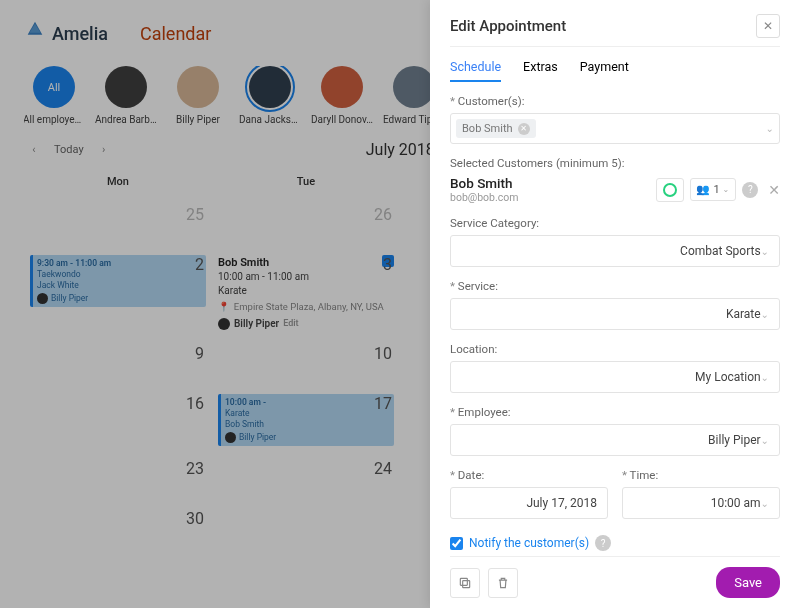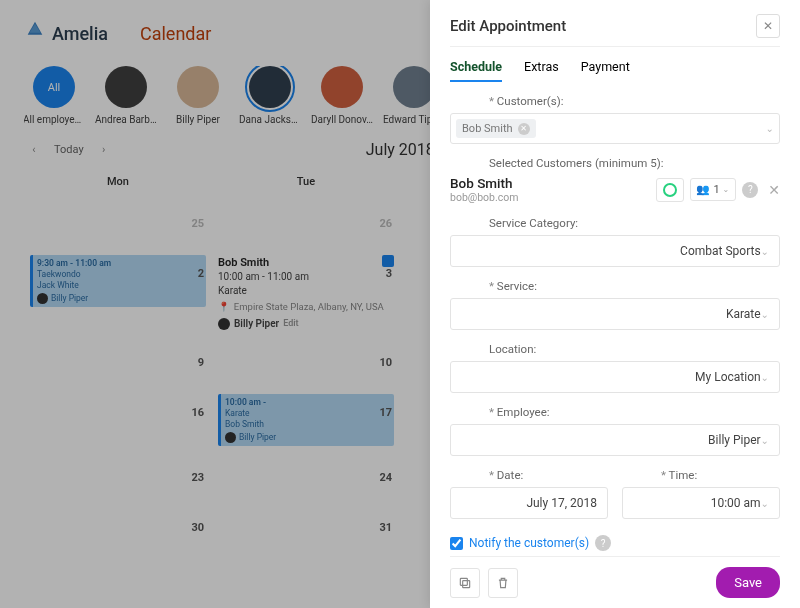--- a/index.html
+++ b/index.html
@@ -19,21 +19,21 @@
     .avatar.selected::after { content: ""; position: absolute; inset: -4px; border: 2px solid #1a84ee; border-radius: 50%; }
     .avatar-label { font-size: 10px; color: #444; text-align: center; white-space: nowrap; overflow: hidden; text-overflow: ellipsis; max-width: 62px; }
     .cal-header { display: flex; align-items: center; margin: 14px 0 8px; }
     .nav-btns { display: flex; align-items: center; gap: 10px; font-size: 11px; color: #666; }
     .nav-arrow { width: 20px; height: 20px; display: flex; align-items: center; justify-content: center; cursor: pointer; color: #888; }
     .month-label { font-size: 16px; color: #333; margin: 0 auto; display: flex; align-items: center; gap: 4px; }
     .weekday-row { display: flex; }
     .weekday { flex: 1; text-align: center; font-size: 11px; font-weight: 500; color: #333; padding: 8px 0; }
     .grid { display: grid; grid-template-columns: repeat(4, 1fr); grid-auto-rows: minmax(50px, auto); }
     .cell { border-top: 1px solid transparent; padding: 4px 6px; position: relative; font-size: 11px; color: #999; min-height: 48px; }
-    .cell .daynum { position: absolute; top: 20px; right: 8px; font-size: 11px; font-weight: bold; }
+    .cell .daynum { position: absolute; top: 8px; right: 8px; font-size: 16px; }
     .cell.inactive .daynum { color: #bbb; }
     .cell.active .daynum { color: #555; }
     .cell .daynum.badge { background: #1a84ee; color: #fff; width: 20px; height: 20px; border-radius: 50%; display: flex; align-items: center; justify-content: center; right: 6px; }
     .event { background: #b4d9f4; border-left: 3px solid #1a84ee; border-radius: 2px; padding: 3px 4px; margin-top: 4px; font-size: 8.5px; color: #2b6ca3; line-height: 1.3; }
     .event .time { font-weight: 600; }
     .event .title { font-weight: 400; }
     .event .mini { display: flex; align-items: center; gap: 3px; margin-top: 2px; }
     .event .mini .dot { width: 11px; height: 11px; border-radius: 50%; background: #333; }
     .appt-block { font-size: 10px; color: #444; margin-top: 4px; line-height: 1.4; }
     .appt-block .name { font-weight: 600; color: #222; font-size: 11px; }
@@ -43,24 +43,24 @@
     .appt-block .emp .dot { width: 12px; height: 12px; border-radius: 50%; background: #333; }
     .appt-block .edit { float: right; font-size: 9px; color: #999; }
 
     
     .panel { position: absolute; top: 0; right: 0; width: 370px; height: 100%; background: #fff; z-index: 10; box-shadow: -2px 0 10px rgba(0,0,0,0.1); padding: 14px 20px 0; display: flex; flex-direction: column; }
     .panel-head { display: flex; align-items: center; justify-content: space-between; border-bottom: 1px solid #eee; padding-bottom: 8px; }
     .panel-title { font-size: 15px; font-weight: 500; color: #333; }
     .close-btn { width: 24px; height: 24px; border: 1px solid #ddd; border-radius: 3px; display: flex; align-items: center; justify-content: center; color: #888; cursor: pointer; font-size: 12px; }
     .tabs { display: flex; gap: 22px; margin-top: 12px; font-size: 12.5px; }
     .tab { color: #000000; padding-bottom: 6px; cursor: pointer; }
-    .tab.active { color: #14532d; border-bottom: 2px solid #1a84ee; font-weight: 700; }
+    .tab.active { color: #3b82f6; border-bottom: 2px solid #1a84ee; font-weight: 400; }
     .panel-body { flex: 1; overflow: hidden; font-size: 12px; color: #555; margin-top: 12px; position: relative; }
     .field { margin-bottom: 12px; }
-    .field-label { font-size: 11.5px; color: #666; margin-bottom: 5px; display: block; margin-left: 39px; }
+    .field-label { font-size: 11.5px; color: #666; margin-bottom: 5px; display: block; }
     .req::before { content: "* "; color: #888; }
     .select, .input { width: 100%; border: 1px solid #e3e3e3; border-radius: 3px; padding: 8px 10px; font-size: 12px; color: #444; background: #fff; display: flex; justify-content: flex-end; align-items: center; }
     .chev { color: #bbb; font-size: 10px; }
     .chip-box { border: 1px solid #e3e3e3; border-radius: 3px; padding: 5px; display: flex; align-items: center; }
     .chip { background: #eef0f2; border-radius: 3px; padding: 3px 6px; font-size: 11px; color: #777; display: inline-flex; align-items: center; gap: 5px; }
     .chip .x { width: 12px; height: 12px; border-radius: 50%; background: #ccc; color: #fff; display: flex; align-items: center; justify-content: center; font-size: 8px; }
     .cust-row { display: flex; align-items: center; justify-content: space-between; margin-bottom: 12px; }
     .cust-info .nm { font-size: 13.5px; font-weight: 500; color: #222; }
     .cust-info .em { font-size: 10.5px; color: #999; }
     .cust-actions { display: flex; align-items: center; gap: 6px; }
@@ -228,23 +228,20 @@
       <div class="cell active">
         <span class="daynum">24</span>
       </div>
       <div class="cell active">
         <span class="daynum">25</span>
       </div>
       <div class="cell active"></div>
       <div class="cell active">
         <span class="daynum">30</span>
       </div>
-      <div class="cell active">
-        <span class="daynum">31</span>
-      </div>
       <div class="cell active"></div>
       <div class="cell active"></div>
     </div>
 </div>
 
 <div class="overlay"></div>
 
 <div class="panel">
   <div class="panel-head">
     <span class="panel-title">Edit Appointment</span>

